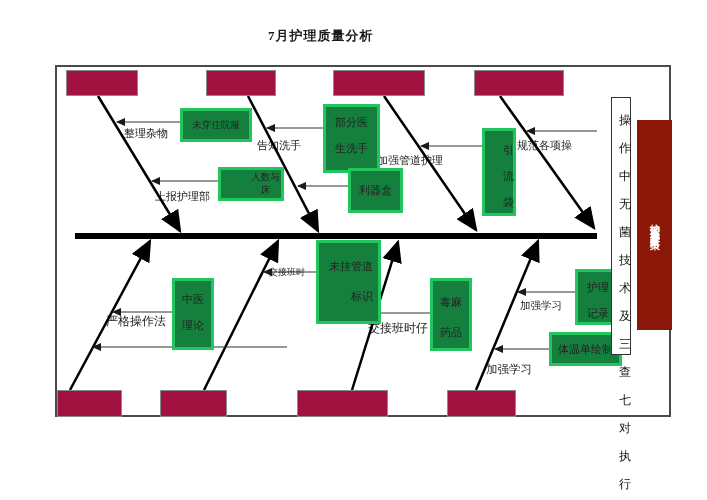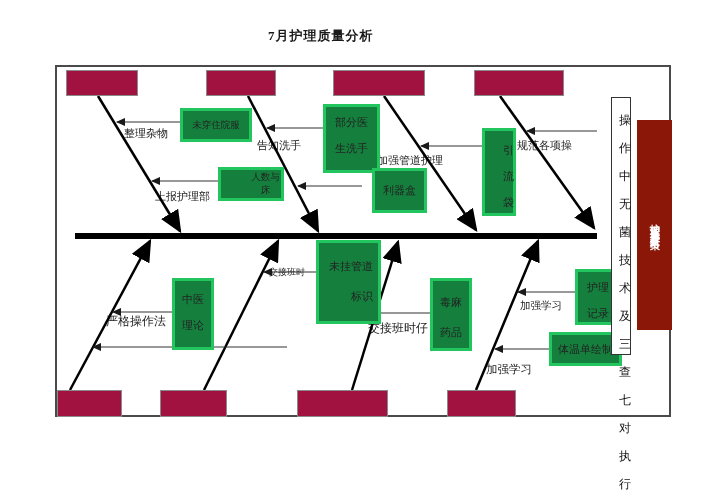--- a/index.html
+++ b/index.html
@@ -101,21 +101,21 @@
   <div class="redbox" style="left:474px;top:70px;width:90px;height:26px;"></div>
 
   <div class="redbox" style="left:57px;top:390px;width:65px;height:27px;"></div>
   <div class="redbox" style="left:160px;top:390px;width:67px;height:27px;"></div>
   <div class="redbox" style="left:297px;top:390px;width:91px;height:27px;"></div>
   <div class="redbox" style="left:447px;top:390px;width:69px;height:27px;"></div>
 
   <div class="cbox flexc" style="left:180px;top:108px;width:72px;height:34px;font-size:9.5px;">未穿住院服</div>
   <div class="cbox flexc" style="left:218px;top:167px;width:66px;height:34px;font-size:9.5px;padding-left:29px;">人数与床</div>
   <div class="cbox" style="left:323px;top:104px;width:57px;height:69px;padding:2px 7px 0 7px;">部分医生洗手</div>
-  <div class="cbox flexc" style="left:372px;top:168px;width:55px;height:45px;">利器盒</div>
+  <div class="cbox flexc" style="left:348px;top:168px;width:55px;height:45px;">利器盒</div>
   <div class="cbox" style="left:482px;top:128px;width:16px;height:88px;padding:6px 10px 0 18px;">引流袋</div>
   <div class="cbox" style="left:172px;top:278px;width:42px;height:72px;padding:5px 7px 0 7px;">中医理论</div>
   <div class="cbox" style="left:316px;top:240px;width:65px;height:84px;padding:8px 5px 0 5px;line-height:30px;text-align:right;">未挂管道标识</div>
   <div class="cbox" style="left:430px;top:278px;width:42px;height:73px;padding:6px 7px 14px 7px;line-height:30px;">毒麻药品</div>
   <div class="cbox" style="left:575px;top:269px;width:46px;height:56px;padding:2px 9px 0 9px;">护理记录</div>
   <div class="cbox flexc" style="left:549px;top:332px;width:73px;height:34px;">体温单绘制</div>
 
   <div class="headpanel">操作中无菌技术及三查七对执行欠严格</div>
 
   <div class="banner">

